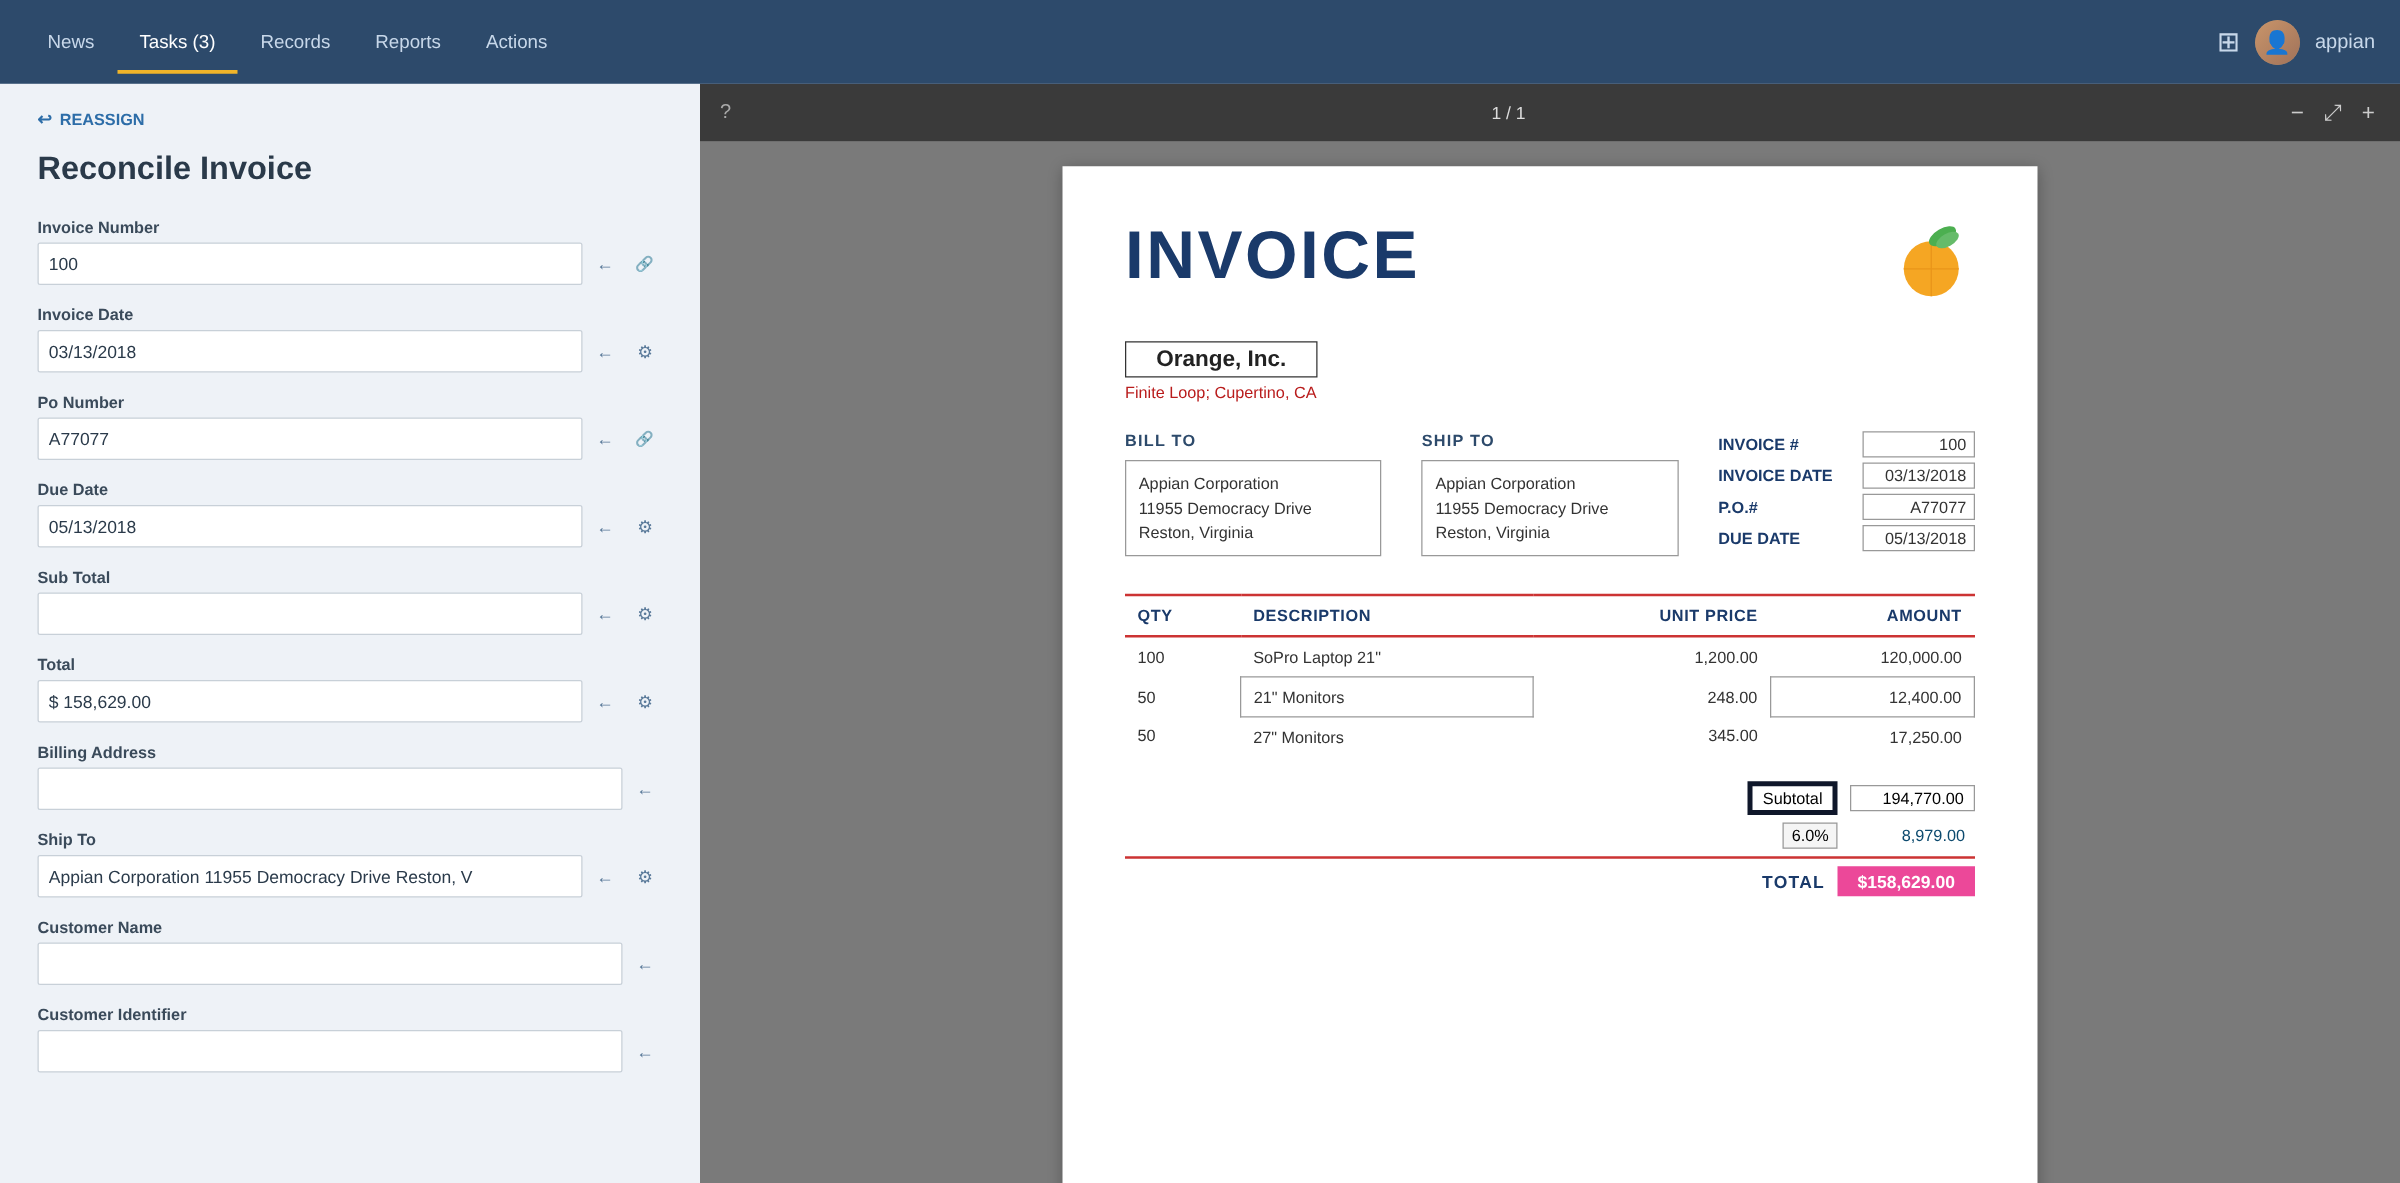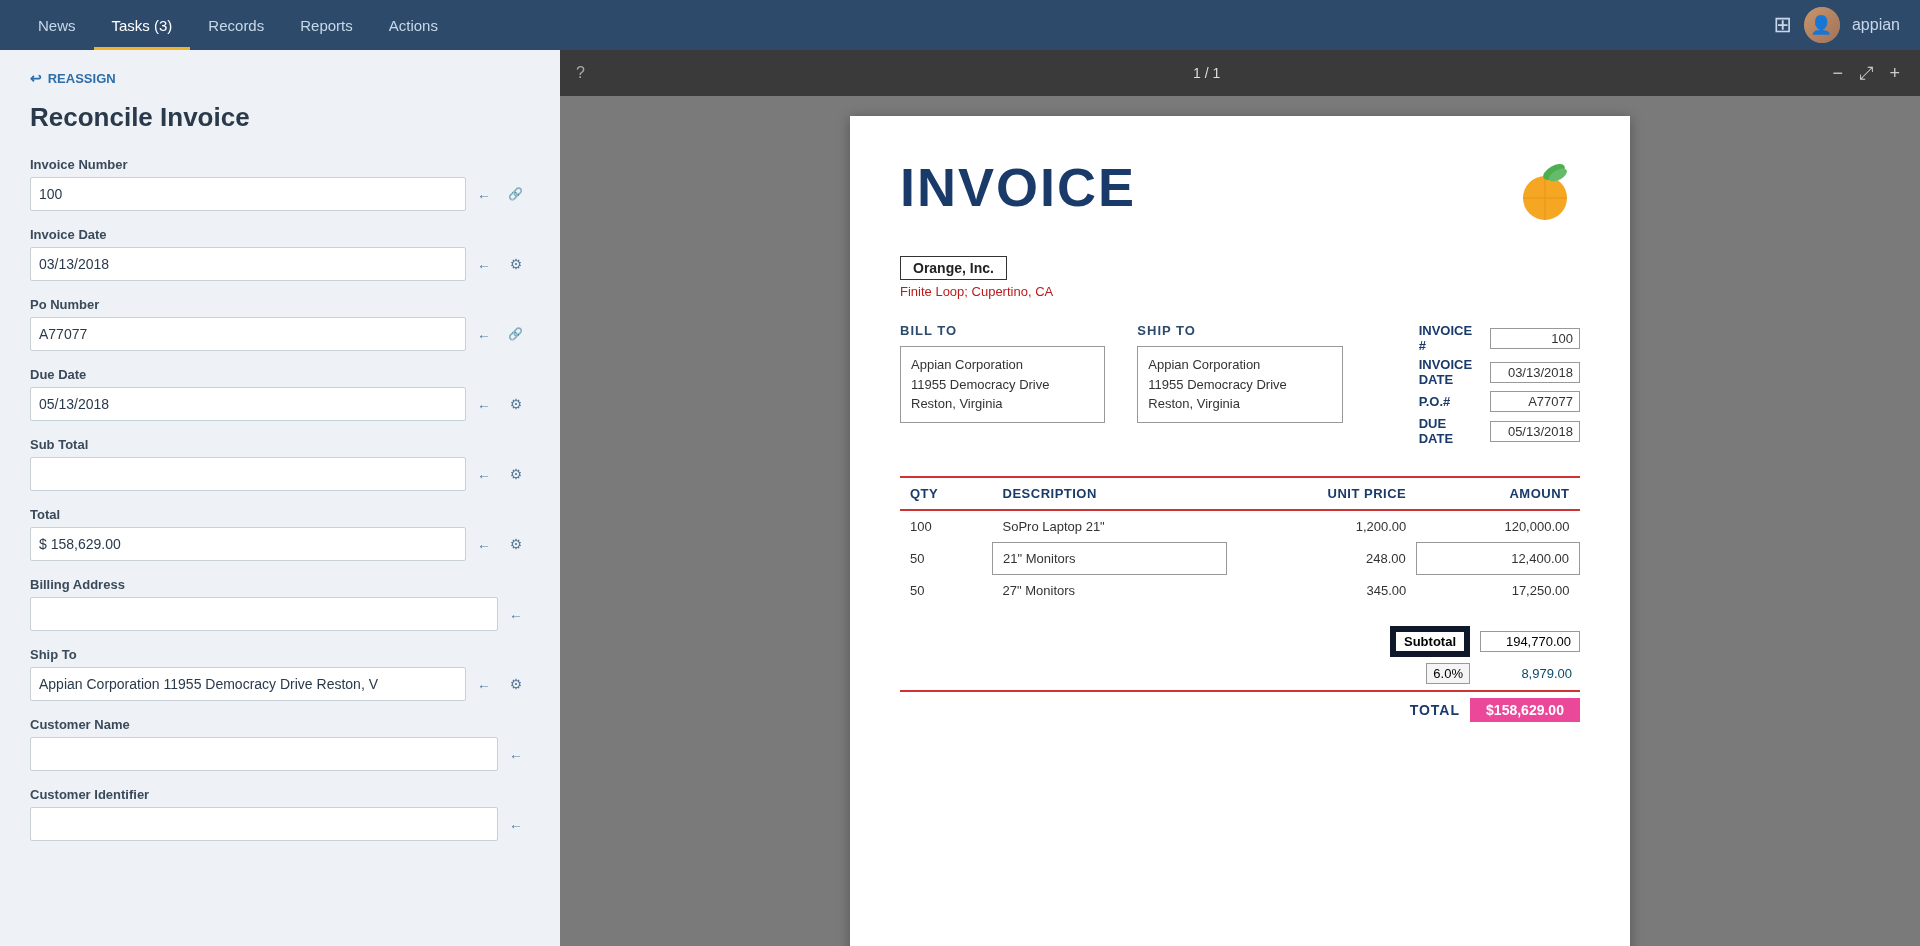--- a/index.html
+++ b/index.html
@@ -1,21 +1,21 @@
 <!DOCTYPE html>
 <html><head>
   <meta charset="utf-8">
   <style>
     * { box-sizing: border-box; margin: 0; padding: 0; }
     body { font-family: 'Segoe UI', Arial, sans-serif; background: #dce6f0; min-height: 946px; }
 
     
     .topnav {
       background: #2d4a6b;
-      height: 50px;
+      height: 67px;
       display: flex;
       align-items: center;
       padding: 3px 20px;
       position: relative;
     }
     .topnav-links {
       display: flex;
       align-items: center;
       gap: 0;
       flex: 1;
@@ -225,22 +225,22 @@
       width: 70px;
       height: 70px;
       position: relative;
     }
     .company-info {
       margin-bottom: 24px;
     }
     .company-name-box {
       display: inline-block;
       border: 1px solid #333;
-      padding: 3px 12px;
-      font-size: 14px;
+      padding: 3px 24px;
+      font-size: 18px;
       font-weight: 600;
       color: #222;
       margin-bottom: 4px;
     }
     .company-address {
       font-size: 13px;
       color: #b91c1c;
     }
     .invoice-grid {
       display: grid;
@@ -266,21 +266,20 @@
     .invoice-details {
       display: flex;
       flex-direction: column;
       gap: 4px;
     }
     .invoice-detail-row {
       display: flex;
       justify-content: space-between;
       align-items: center;
       gap: 10px;
-      margin-left: 44px;
     }
     .detail-label {
       font-size: 13px;
       font-weight: 700;
       color: #1a3a6a;
       text-transform: uppercase;
     }
     .detail-value {
       border: 1px solid #999;
       padding: 2px 6px;
@@ -320,24 +319,24 @@
       border: 1px solid #999;
     }
     .subtotal-row {
       margin-top: 10px;
       display: flex;
       justify-content: flex-end;
       align-items: center;
       gap: 10px;
     }
     .subtotal-label {
-      border: 6px solid #0f172a;
+      border: 4px solid #0f172a;
       padding: 2px 8px;
       font-size: 13px;
-      font-weight: 700;
+      font-weight: 400;
     }
     .subtotal-value {
       border: 1px solid #999;
       padding: 2px 8px;
       font-size: 13px;
       min-width: 100px;
       text-align: right;
     }
     .tax-row {
       display: flex;

